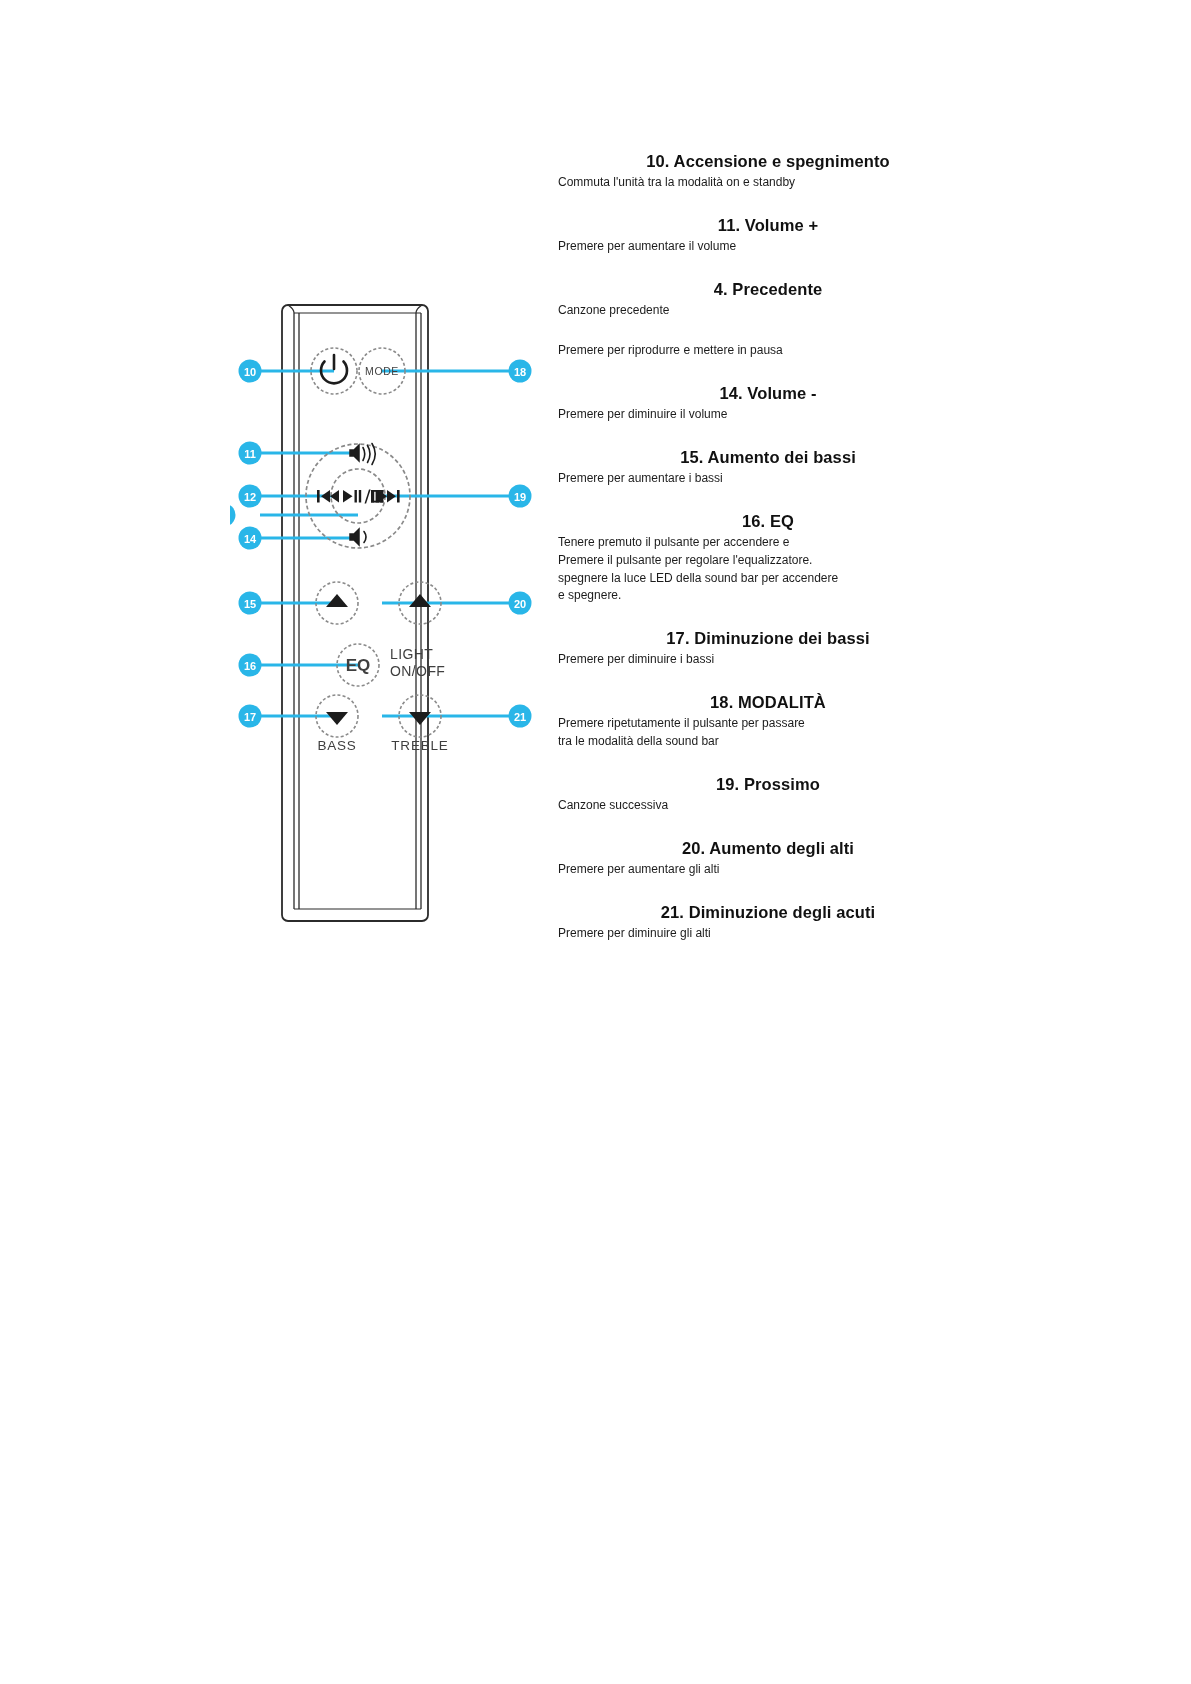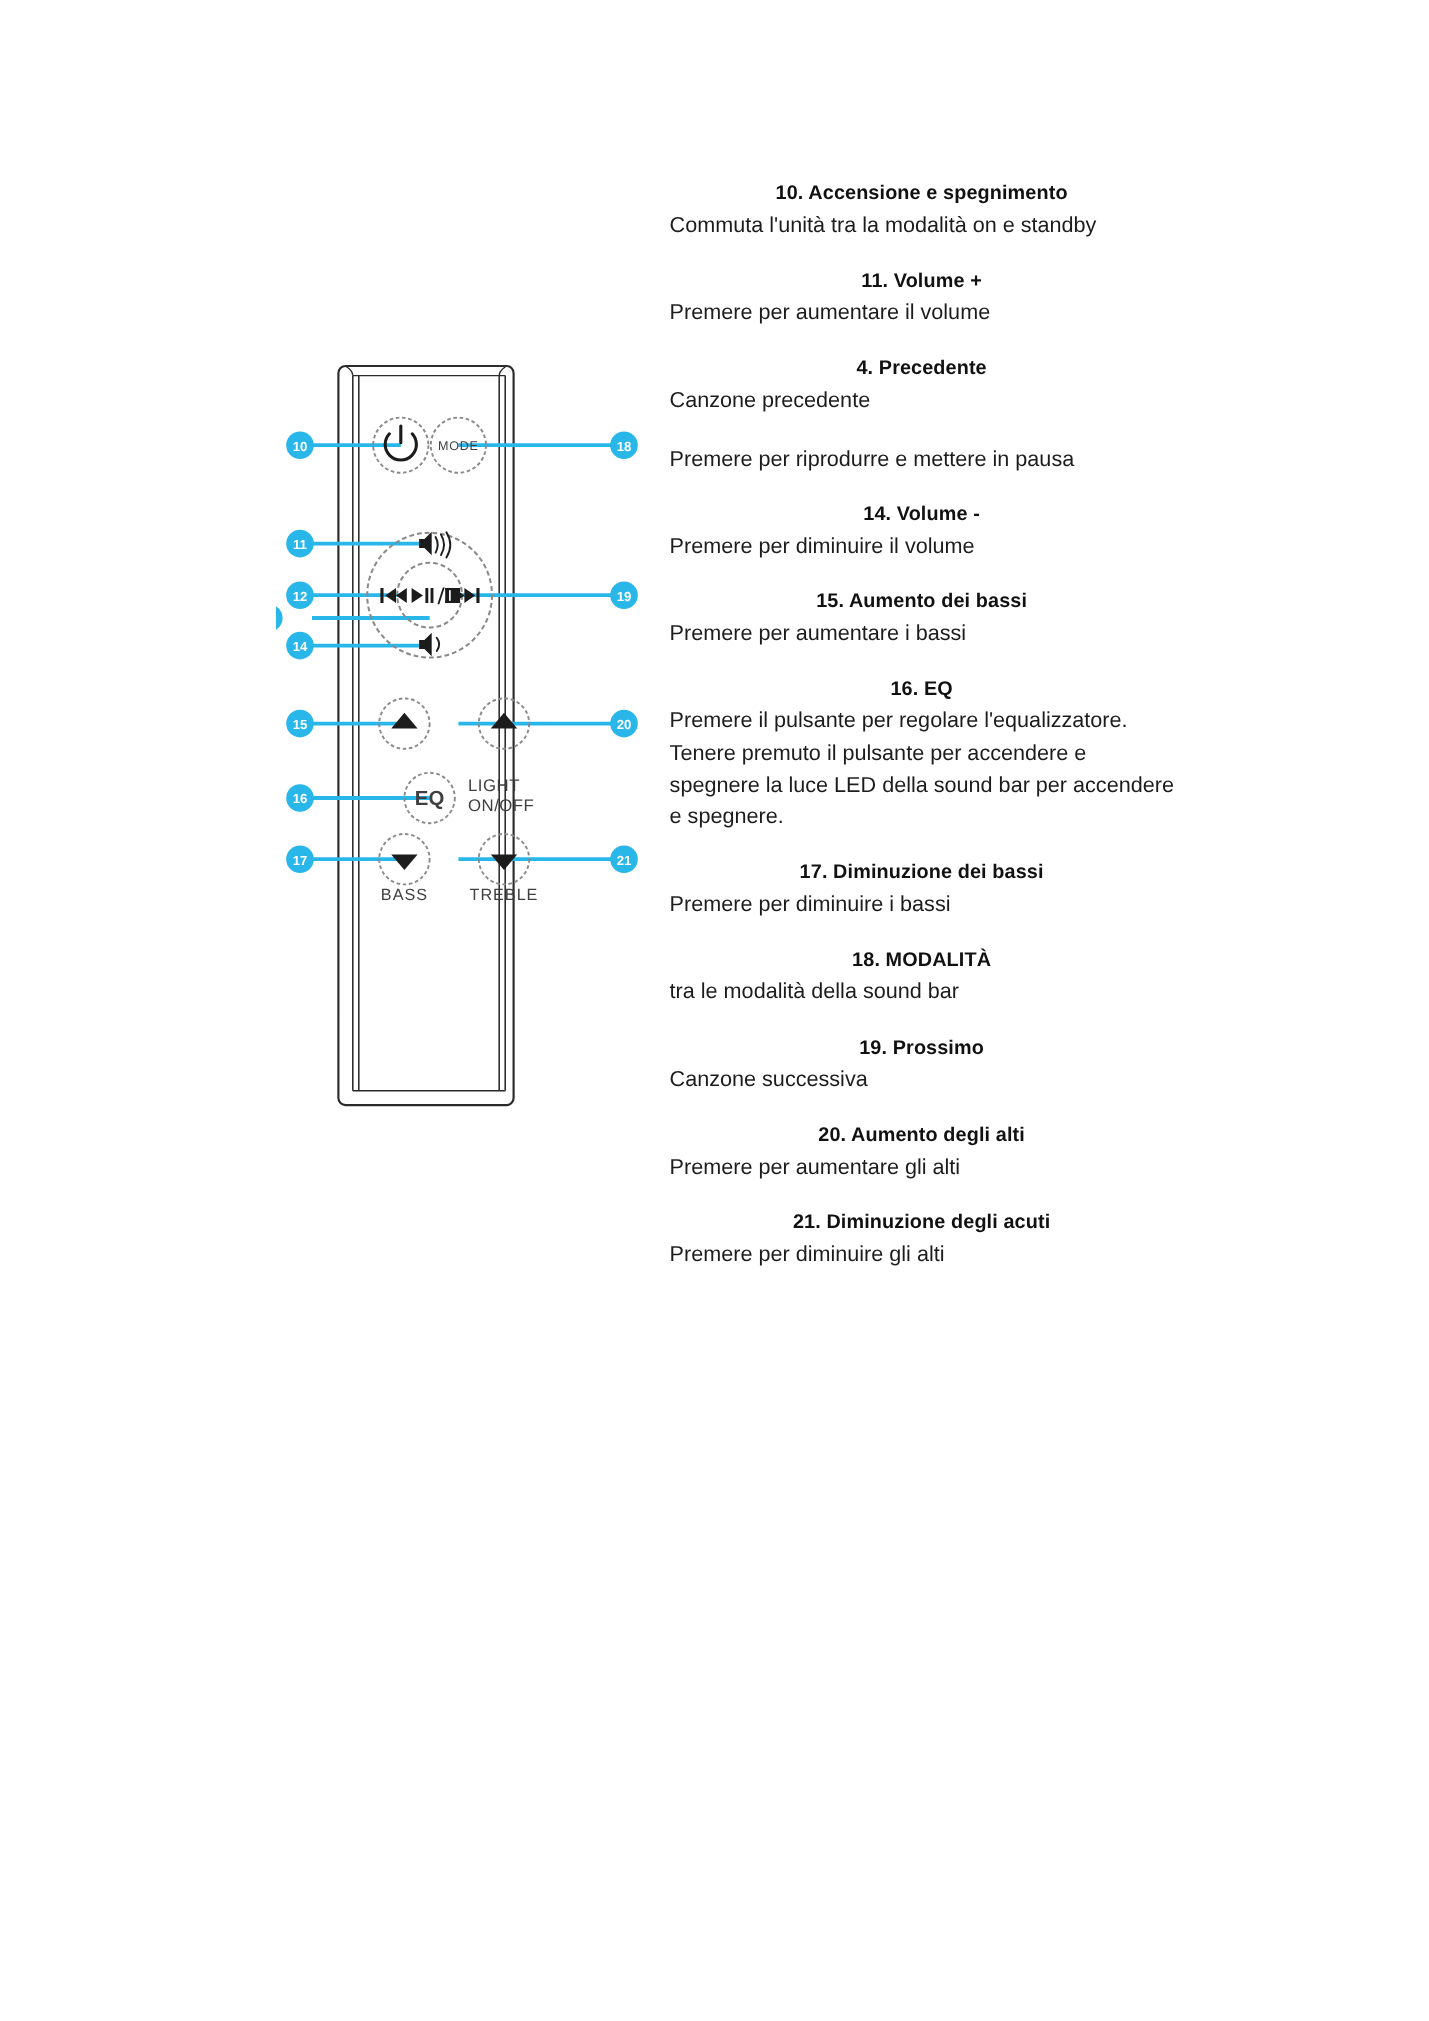--- a/index.html
+++ b/index.html
@@ -33,21 +33,21 @@
     font-size: 16.5px;
     font-weight: bold;
     color: #111111;
     line-height: 1.35;
     letter-spacing: 0.1px;
     margin: 0 0 2px 0;
     white-space: nowrap;
     text-align: center;
   }
   .desc-body {
-    font-size: 18px;
+    font-size: 12px;
     font-weight: normal;
     color: #1c1c1c;
     line-height: 1.48;
     margin: 0;
   }
   .desc-body .ln { display: block; white-space: nowrap; }
 
   
   .remote-wrap {
     position: absolute;
@@ -291,35 +291,36 @@
       </div>
       <div class="desc-item">
         <div class="desc-title">15. Aumento dei bassi</div>
         <div class="desc-body">
           <span class="ln">Premere per aumentare i bassi</span>
         </div>
       </div>
       <div class="desc-item">
         <div class="desc-title">16. EQ</div>
         <div class="desc-body">
+          <span class="ln">Tenere premuto il pulsante per accendere e</span>
           <span class="ln">Premere il pulsante per regolare l'equalizzatore.</span>
-          <span class="ln">Tenere premuto il pulsante per accendere e</span>
           <span class="ln">spegnere la luce LED della sound bar per accendere</span>
           <span class="ln">e spegnere.</span>
         </div>
       </div>
       <div class="desc-item">
         <div class="desc-title">17. Diminuzione dei bassi</div>
         <div class="desc-body">
           <span class="ln">Premere per diminuire i bassi</span>
         </div>
       </div>
       <div class="desc-item">
         <div class="desc-title">18. MODALITÀ</div>
         <div class="desc-body">
+          <span class="ln">Premere ripetutamente il pulsante per passare</span>
           <span class="ln">tra le modalità della sound bar</span>
         </div>
       </div>
       <div class="desc-item">
         <div class="desc-title">19. Prossimo</div>
         <div class="desc-body">
           <span class="ln">Canzone successiva</span>
         </div>
       </div>
       <div class="desc-item">

